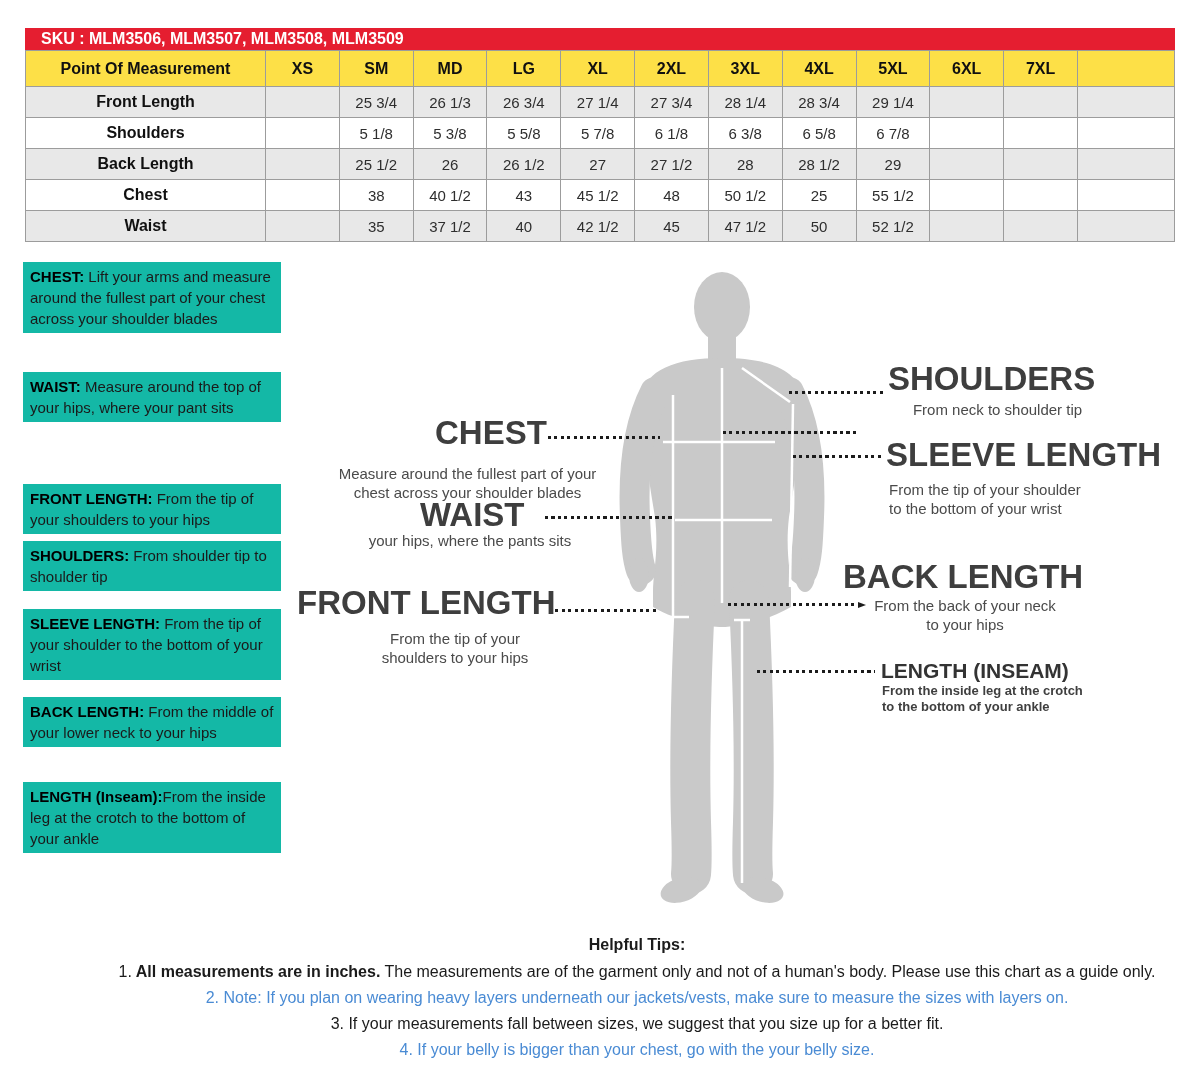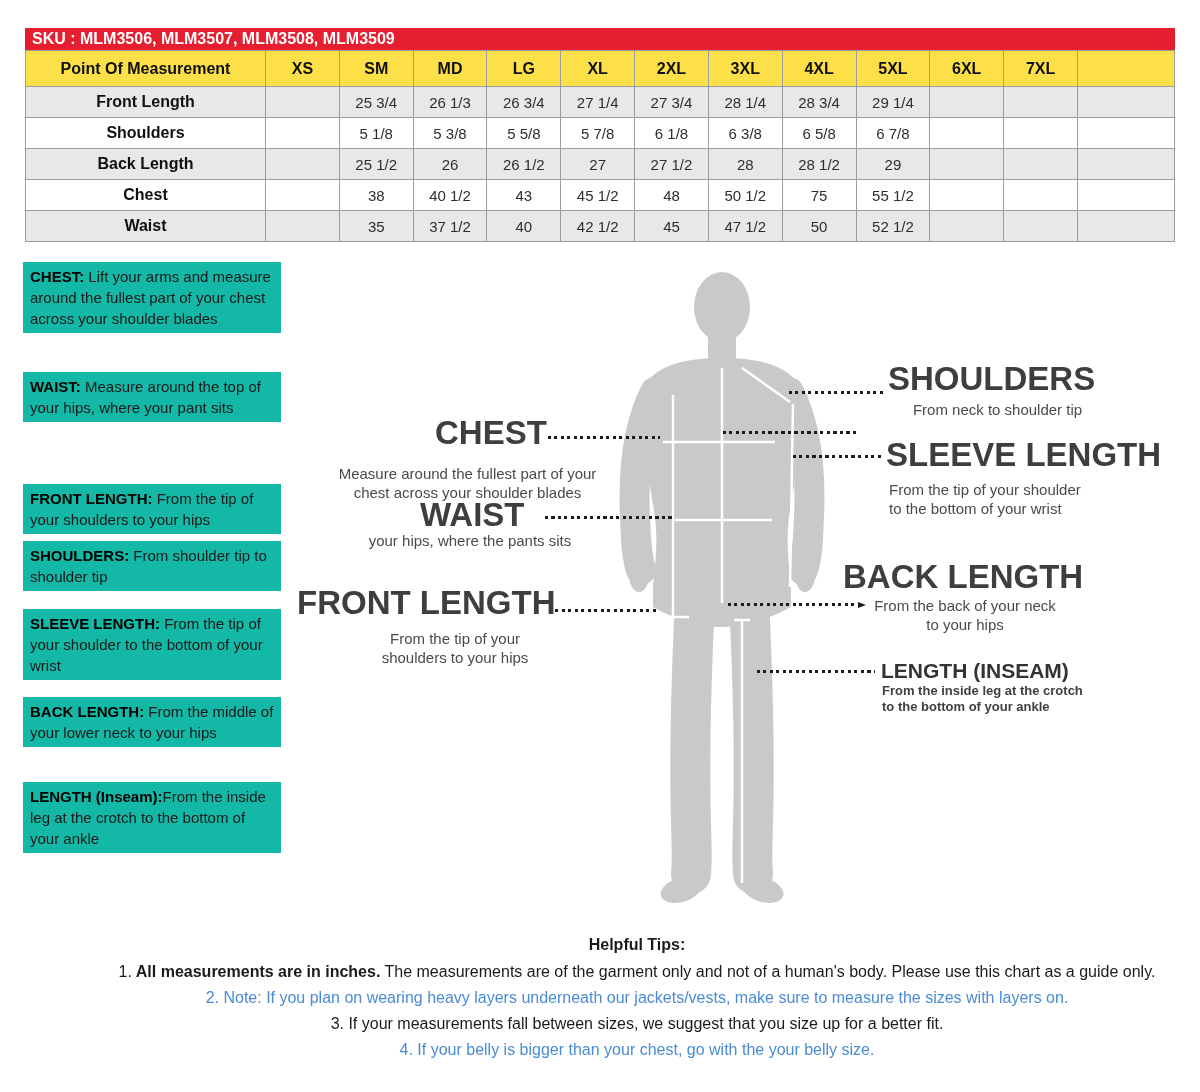--- a/index.html
+++ b/index.html
@@ -6,21 +6,21 @@
     --red:#e51e30; --blue:#4a8bd4; --stripe:#e8e8e8; --sil:#c9c9c9;
     --ink:#1c1c1c; --label:#3e3e3e; --sub:#4a4a4a; --grid:#9c9c9c;
   }
   *{box-sizing:border-box;margin:0;padding:0;}
   html,body{background:#fff;}
   body{font-family:"Liberation Sans",sans-serif;}
   #page{position:relative;width:1200px;height:1092px;background:#fff;overflow:hidden;}
 
   
   #sku-bar{position:absolute;left:25px;top:28px;width:1150px;height:22px;
-    background:var(--red);color:#fff;font-weight:bold;font-size:16px;line-height:22px;padding-left:7px;}
+    background:var(--red);color:#fff;font-weight:bold;font-size:16px;line-height:22px;padding-left:16px;}
   #size-table{position:absolute;left:25px;top:50px;width:1150px;border-collapse:collapse;table-layout:fixed;}
   #size-table th,#size-table td{border:1px solid var(--grid);text-align:center;vertical-align:middle;
     font-size:15px;color:#2e2e2e;height:31px;overflow:hidden;white-space:nowrap;}
   #size-table th{height:36px;font-size:16px;font-weight:bold;color:#101010;background:#fde047;}
   #size-table td.rowlabel{font-size:16px;font-weight:bold;color:#101010;}
   #size-table tr.stripe td{background:var(--stripe);}
 
   
   .def{position:absolute;left:23px;width:258px;background:#14b8a6;padding:4px 7px;
     font-size:15px;line-height:21px;color:#1a1a1a;}
@@ -158,21 +158,21 @@
         </tr>
         <tr>
           <td class="rowlabel">Chest</td>
           <td></td>
           <td>38</td>
           <td>40 1/2</td>
           <td>43</td>
           <td>45 1/2</td>
           <td>48</td>
           <td>50 1/2</td>
-          <td>75</td>
+          <td>25</td>
           <td>55 1/2</td>
           <td></td>
           <td></td>
           <td></td>
         </tr>
         <tr class="stripe">
           <td class="rowlabel">Waist</td>
           <td></td>
           <td>35</td>
           <td>37 1/2</td>

